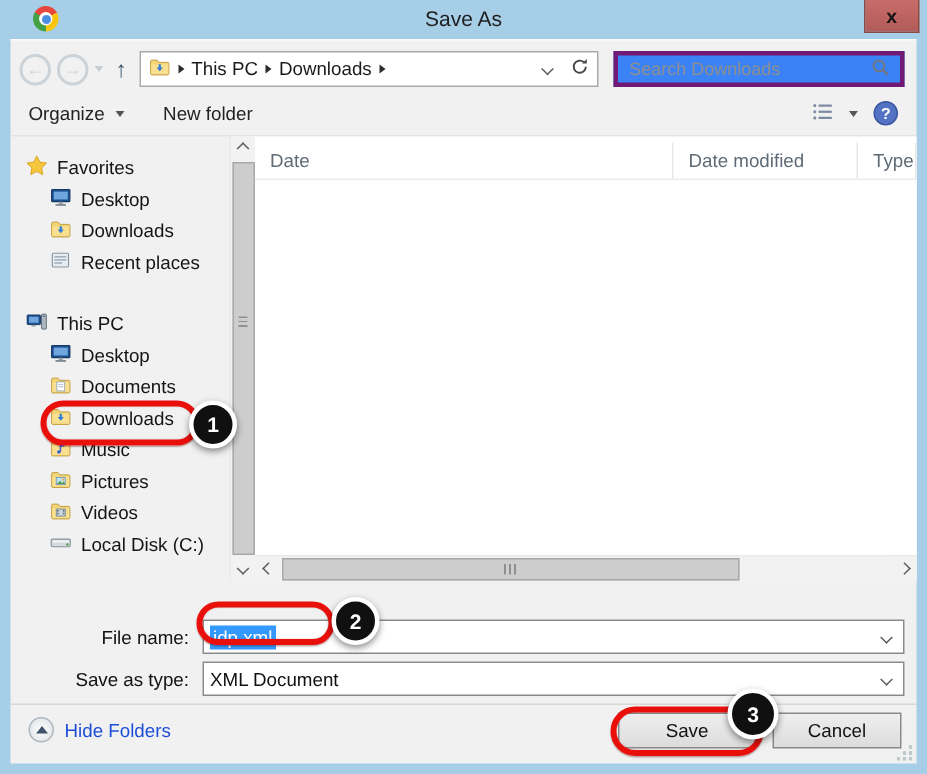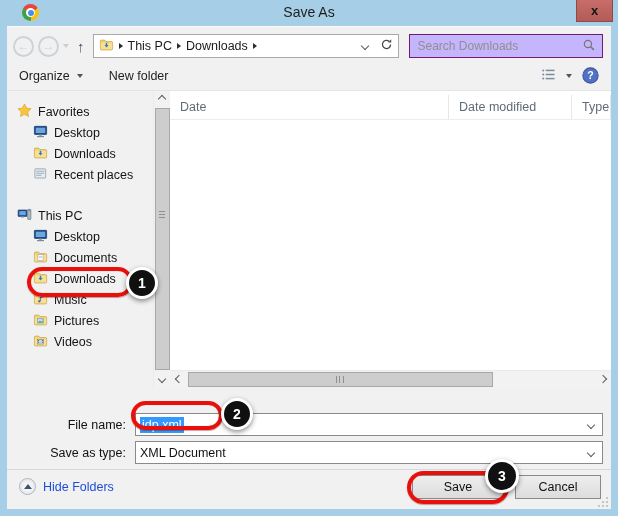--- a/index.html
+++ b/index.html
@@ -35,21 +35,21 @@
   .uparrow{color:#3e5a74;font-size:15px;font-weight:bold;margin:0 4px 0 4px;flex:none;}
   .crumbbar{height:24px;background:#fff;border:1px solid #a9a9a9;display:flex;align-items:center;
             padding:0 5px;width:306px;flex:none;}
   .crumb{font-size:12.5px;color:#1b1b1b;white-space:nowrap;}
   .crumbbar .spacer{flex:1;}
   .chev{display:inline-block;width:6px;height:6px;border-right:1.5px solid #5c5c5c;border-bottom:1.5px solid #5c5c5c;}
   .chev.down{transform:rotate(45deg);}
   .chev.up{transform:rotate(-135deg);}
   .chev.left{transform:rotate(135deg);}
   .chev.right{transform:rotate(-45deg);}
-  .searchbox{height:24px;background:#c4b5fd;border:1px solid #701a75;display:flex;align-items:center;
+  .searchbox{height:24px;background:#3b82f6;border:3px solid #701a75;display:flex;align-items:center;
              flex:1;margin-left:6px;padding:0 6px;}
   .searchbox input{border:none;outline:none;flex:1;font:12px "Liberation Sans",sans-serif;color:#333;background:transparent;padding:0 2px;}
   .searchbox input::placeholder{color:#8f8f8f;}
 
   
   .toolrow{height:30px;display:flex;align-items:center;padding:0 12px;gap:26px;border-bottom:1px solid #e4e4e4;}
   .toolbtn{display:flex;align-items:center;gap:7px;font-size:12.5px;color:#222;}
   .toolrow .grow{flex:1;}
   .viewgrp{display:flex;align-items:center;gap:10px;}
 
@@ -337,20 +337,26 @@
                   <use href="#i-folder-pics"></use>
                 </svg></span>
             <span>Pictures</span>
           </div>
           <div class="sitem child">
             <span class="ic"><svg width="15" height="15">
                   <use href="#i-folder-vid"></use>
                 </svg></span>
             <span>Videos</span>
           </div>
+          <div class="sitem child">
+            <span class="ic"><svg width="15" height="15">
+                  <use href="#i-disk"></use>
+                </svg></span>
+            <span>Local Disk (C:)</span>
+          </div>
         </div>
       </div>
 
       <div class="vscroll">
         <span class="sbtn">
             <span class="chev up"></span>
           </span>
         <div class="vthumb"></div>
         <span class="sbtn">
             <span class="chev down"></span>

